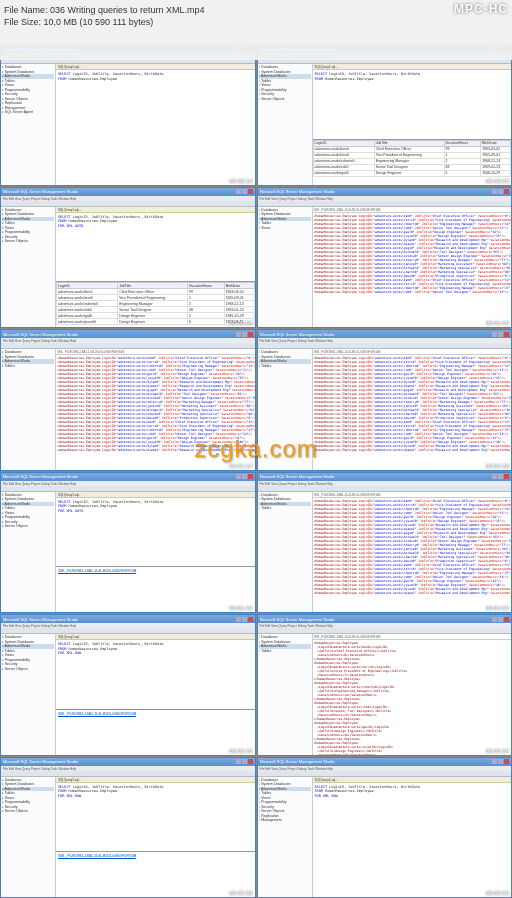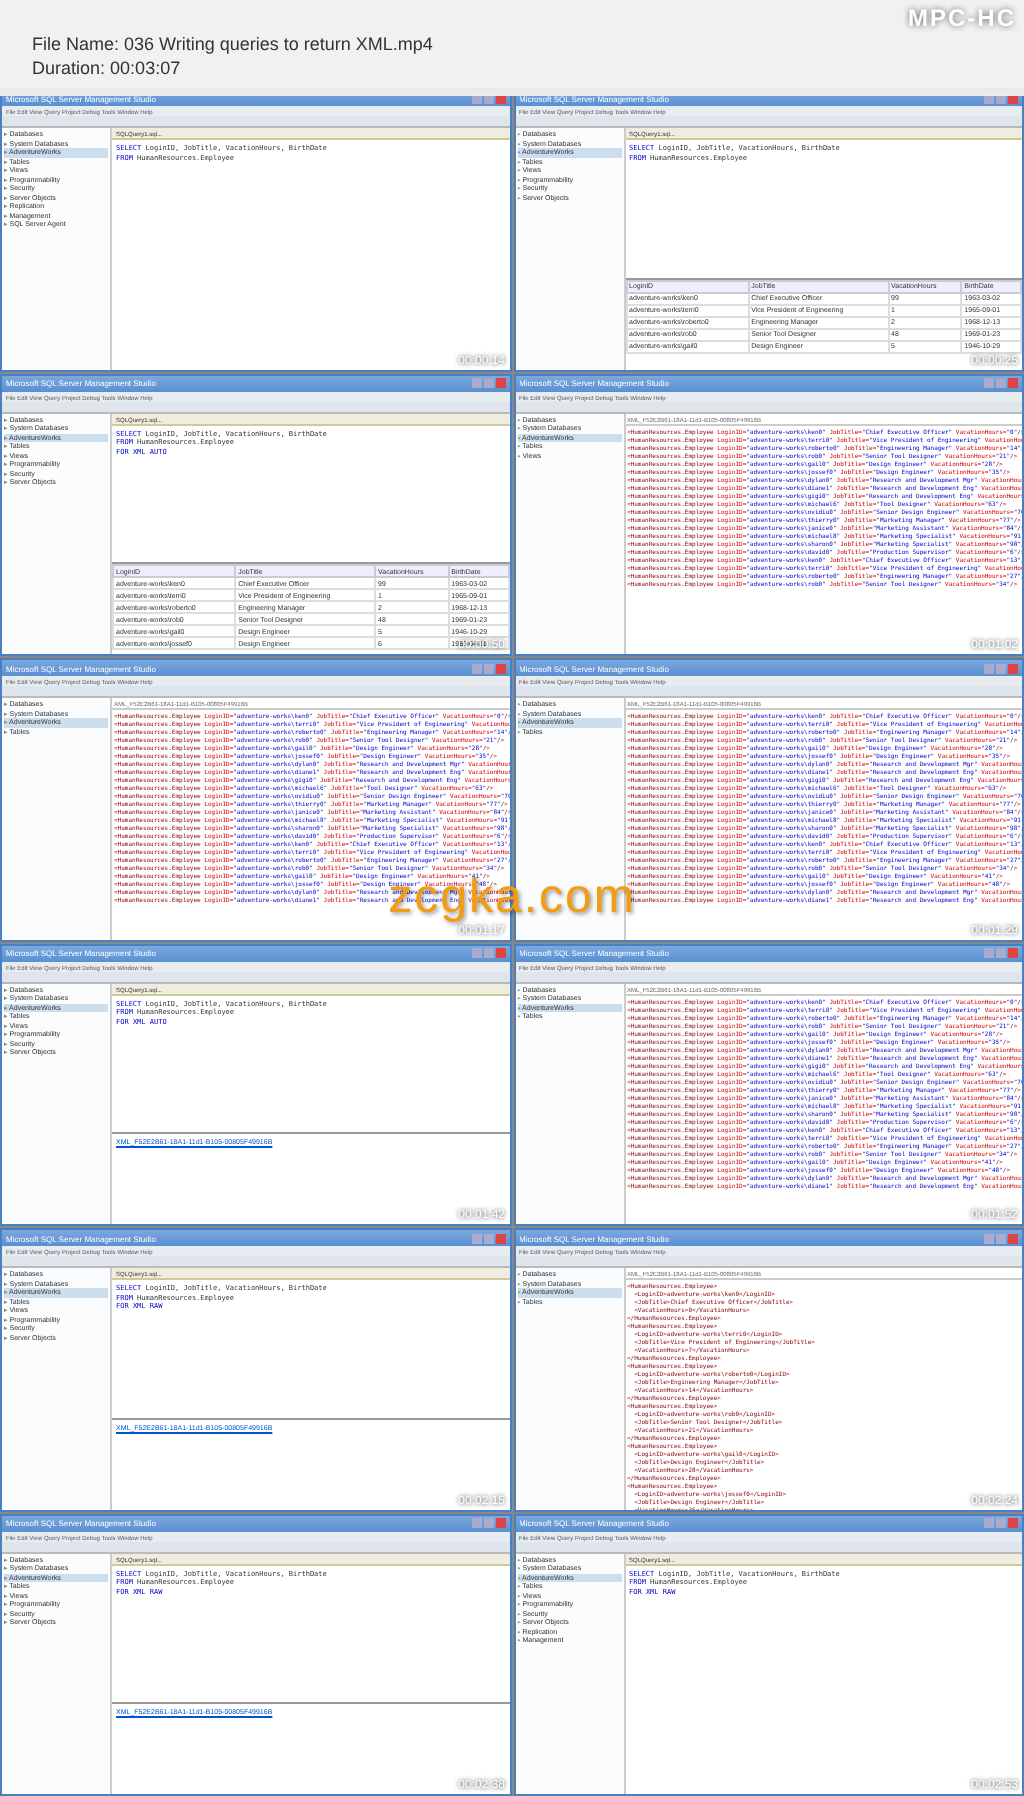--- a/index.html
+++ b/index.html
@@ -1,17 +1,17 @@
 <!DOCTYPE html>
 <html><head>
 <meta charset="utf-8">
 <style>
 *{margin:0;padding:0;box-sizing:border-box}
 body{width:512px;height:898px;background:#f5f5f5;font-family:Arial,sans-serif;font-size:8px;color:#333;overflow:hidden;position:relative}
-.topbar{position:absolute;top:0;left:0;right:0;height:48px;background:rgba(240,240,240,0.95);padding:16px;z-index:10;font-size:9px;line-height:12px}
+.topbar{position:absolute;top:0;left:0;right:0;height:60px;background:rgba(240,240,240,0.95);padding:4px;z-index:10;font-size:9px;line-height:12px}
 .logo{position:absolute;top:2px;right:4px;font-size:12px;font-weight:bold;color:#fff;text-shadow:0 0 3px rgba(0,0,0,.6);z-index:11;letter-spacing:1px}
 .grid{position:absolute;top:44px;left:0;right:0;bottom:0;display:grid;grid-template-columns:1fr 1fr;grid-template-rows:repeat(6,1fr);gap:1px;background:#888}
 .tile{background:#fff;position:relative;overflow:hidden;border:1px solid #4a80c0}
 .titlebar{height:8px;background:linear-gradient(#7ba9e0,#5a8fd0);display:flex;align-items:center;padding:0 2px}
 .titlebar .t{color:#fff;font-size:4px;flex:1;white-space:nowrap;overflow:hidden}
 .titlebar .winbtn{width:5px;height:5px;background:#d44;margin-left:1px}
 .titlebar .winbtn.m{background:#aac}
 .menubar{height:5px;background:#e8ecf0;font-size:3px;padding:1px 2px;color:#555;white-space:nowrap;overflow:hidden}
 .toolbar{height:6px;background:#dfe5ec;border-bottom:1px solid #bbb}
 .body{display:flex;height:calc(100% - 19px)}
@@ -35,21 +35,21 @@
 .xmlview .tg{color:#800}
 .xmlview .at{color:#c00}
 .xmlview .vl{color:#00c}
 .xh{height:6px;background:#fff;font-size:3px;padding:1px;border-bottom:1px solid #ccc;color:#666}
 </style>
 </head>
 <body>
 
 <div class="topbar">
 <div><span>File Name:</span> <span>036 Writing queries to return XML.mp4</span></div>
-<div><span>Duration:</span> <span>00:03:07</span></div>
+<div><span>File Size:</span> <span>10,0 MB (10 590 111 bytes)</span></div>
 </div>
 <div class="logo">MPC-HC</div>
 <div class="wm">zcgka.com</div>
 
 <div class="grid">
 
 <div class="tile">
  <div class="titlebar">
         <span class="t">Microsoft SQL Server Management Studio</span>
         <span class="winbtn m"></span>

